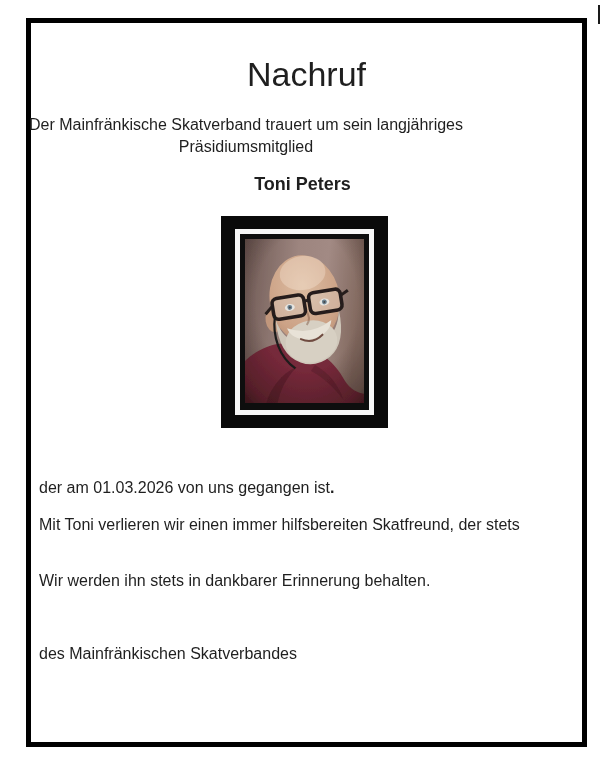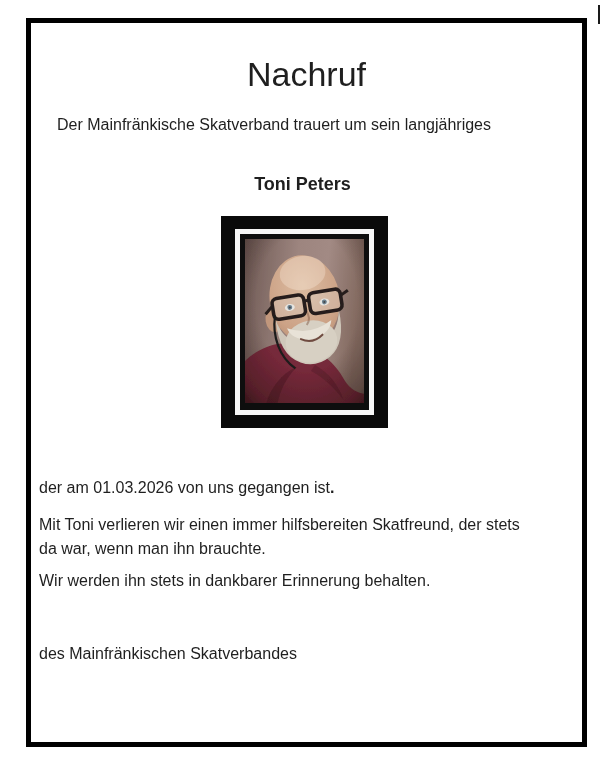--- a/index.html
+++ b/index.html
@@ -28,21 +28,21 @@
   .doc-title {
     position: absolute;
     left: 26px; top: 54px; width: 561px;
     text-align: center;
     font-size: 34px;
     line-height: 40px;
     white-space: nowrap;
   }
   .intro-para {
     position: absolute;
-    left: 57px; top: 114px;
+    left: 29px; top: 114px;
     font-size: 16px;
     line-height: 22px;
     white-space: nowrap;
     text-align: center;
   }
   .deceased-name {
     position: absolute;
     left: 26px; top: 173px; width: 553px;
     text-align: center;
     font-size: 18px;
@@ -90,20 +90,21 @@
 <body>
 
 <div class="page-frame"></div>
 
 <div class="caret-mark"></div>
 
 <div class="doc-title">Nachruf</div>
 
 <div class="intro-para">
   <div>Der Mainfränkische Skatverband trauert um sein langjähriges</div>
+  <div>Präsidiumsmitglied</div>
 </div>
 
 <div class="deceased-name">Toni Peters</div>
 
 <svg class="memorial-photo" viewBox="0 0 167 212" xmlns="http://www.w3.org/2000/svg">
   <defs>
     <linearGradient id="bgGrad" x1="0" y1="0" x2="1" y2="0.15">
       <stop offset="0" stop-color="#6e5954"></stop>
       <stop offset="0.45" stop-color="#9d857f"></stop>
       <stop offset="0.7" stop-color="#a28a84"></stop>
@@ -181,20 +182,19 @@
     </g>
 
     <rect width="119" height="164" fill="url(#vig)"></rect>
   </g>
 </svg>
 
 <div class="para-passing"><span>der am 01.03.2026 von uns gegangen ist</span><span class="bold-period">.</span></div>
 
 <div class="para-tribute">
   <div>Mit Toni verlieren wir einen immer hilfsbereiten Skatfreund, der stets</div>
-  <div>da war, wenn man ihn brauchte.</div>
 </div>
 
 <div class="para-remembrance">Wir werden ihn stets in dankbarer Erinnerung behalten.</div>
 
 <div class="signature-block">
   <div>des Mainfränkischen Skatverbandes</div>
 </div>
 
 </body></html>

